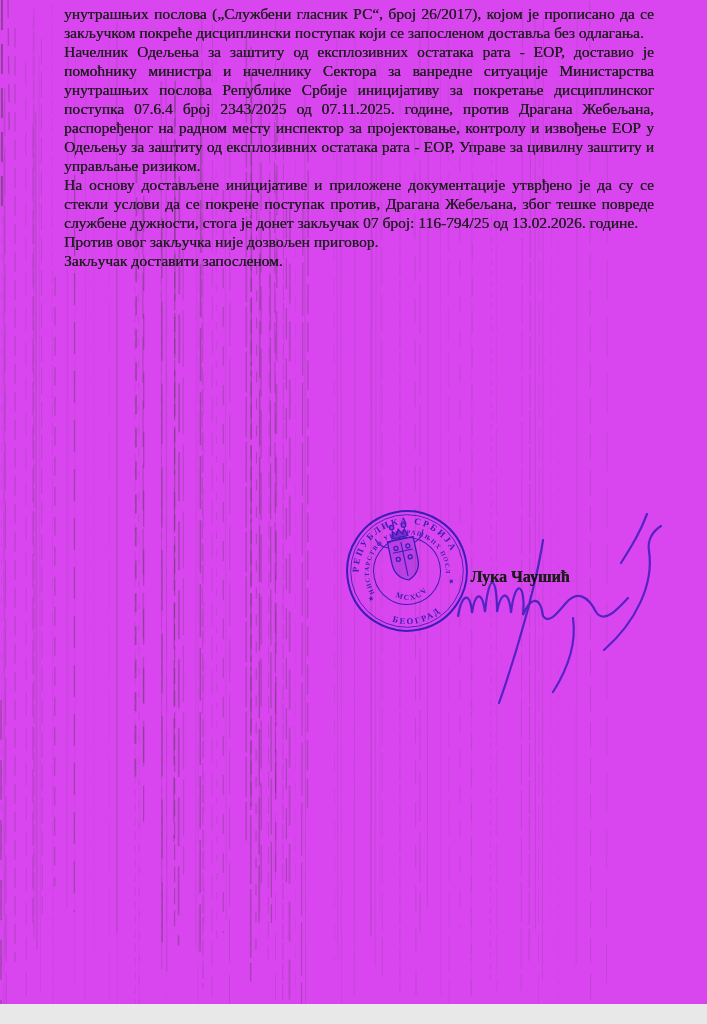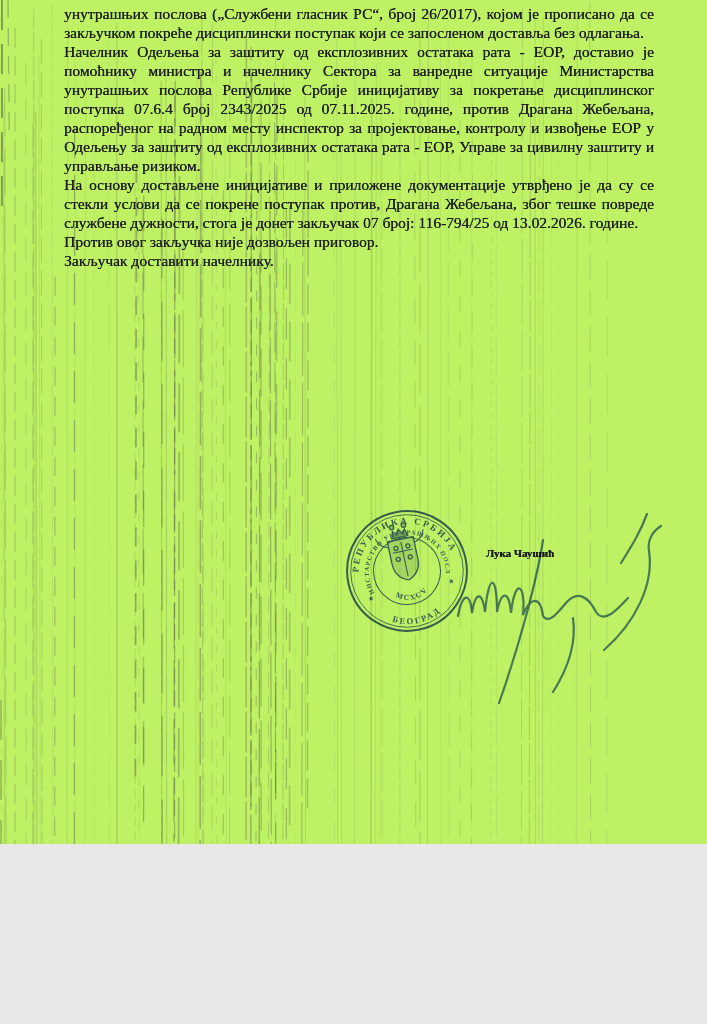--- a/index.html
+++ b/index.html
@@ -2,23 +2,23 @@
 <html><head>
 <meta charset="utf-8">
 <style>
   html,body{margin:0;padding:0;}
   body{
     background:#e8e8e8;
     font-family:"Liberation Serif","DejaVu Serif",serif;
   }
   .page{
     position:relative;
-    width:707px;height:844px;
+    width:707px;height:1004px;
     margin:0 auto;
-    background:#bef264;
+    background:#d946ef;
     overflow:hidden;
   }
   .artifacts{
     position:absolute;left:0;top:0;width:707px;height:1024px;
     z-index:0;pointer-events:none;
   }
   .content{
     position:absolute;left:64px;top:4px;width:590px;
     z-index:1;
     color:#1e1e1e;
@@ -50,22 +50,22 @@
   }
   .sig-title{
     font-weight:bold;
     font-size:16.5px;line-height:23px;
     letter-spacing:0.4px;
     text-shadow:0.3px 0 0 currentColor;
     margin:0;
   }
   .sig-name{
     font-weight:bold;
-    font-size:11px;
-    margin:34px 0 0 0;
+    font-size:16px;
+    margin:55px 0 0 0;
     text-shadow:0.3px 0 0 currentColor;
   }
   .stamp{
     position:absolute;left:336px;top:500px;width:142px;height:142px;
     z-index:2;
     mix-blend-mode:multiply;
     opacity:0.88;
     transform:rotate(-12deg);
   }
   .stamp text{font-family:"Liberation Serif","DejaVu Serif",serif;font-weight:bold;}
@@ -181,21 +181,21 @@
       <line x1="2" x2="1.9016975308641975" y1="0" y2="220" stroke="#3c3c3c" stroke-width="2" opacity="0.45" stroke-dasharray="30 14"></line>
       <line x1="8" x2="9.32269804526749" y1="0" y2="140" stroke="#3c3c3c" stroke-width="1.4" opacity="0.30" stroke-dasharray="18 10"></line>
       <line x1="1" x2="1.048482510288066" y1="700" y2="1024" stroke="#3c3c3c" stroke-width="1.6" opacity="0.30" stroke-dasharray="40 20"></line>
     </svg>
 
   <div class="content">
     <p class="para-intro">унутрашњих послова („Службени  гласник РС“, број 26/2017), којом је прописано да се закључком покреће дисциплински поступак који се запосленом доставља без одлагања.</p>
     <p class="para-1">Начелник Одељења за заштиту од експлозивних остатака рата - ЕОР, доставио је помоћнику министра и начелнику Сектора за ванредне ситуације Министарства унутрашњих послова Републике Србије иницијативу за покретање дисциплинског поступка 07.6.4 број 2343/2025 од 07.11.2025. године, против Драгана Жебељана, распоређеног на радном месту инспектор за пројектовање, контролу и извођење ЕОР у Одељењу за заштиту од експлозивних остатака рата - ЕОР, Управе за цивилну заштиту и управљање ризиком.</p>
     <p class="para-2">На основу достављене иницијативе и приложене документације утврђено је да су се стекли услови да се покрене поступак против, Драгана Жебељана, због тешке повреде службене дужности, стога је донет закључак 07 број: 116-794/25 од 13.02.2026. године.</p>
     <p class="para-3">Против овог закључка није дозвољен приговор.</p>
-    <p class="para-4">Закључак доставити начелнику.</p>
+    <p class="para-4">Закључак доставити запосленом.</p>
   </div>
 
   <div class="sig-block">
     <p class="sig-name">Лука Чаушић</p>
   </div>
 
   <svg class="stamp" viewBox="0 0 140 140" xmlns="http://www.w3.org/2000/svg">
     <g fill="none" stroke="#2e4fbe">
       <circle cx="70" cy="70" r="59" stroke-width="2"></circle>
       <circle cx="70" cy="70" r="55.5" stroke-width="0.8"></circle>

